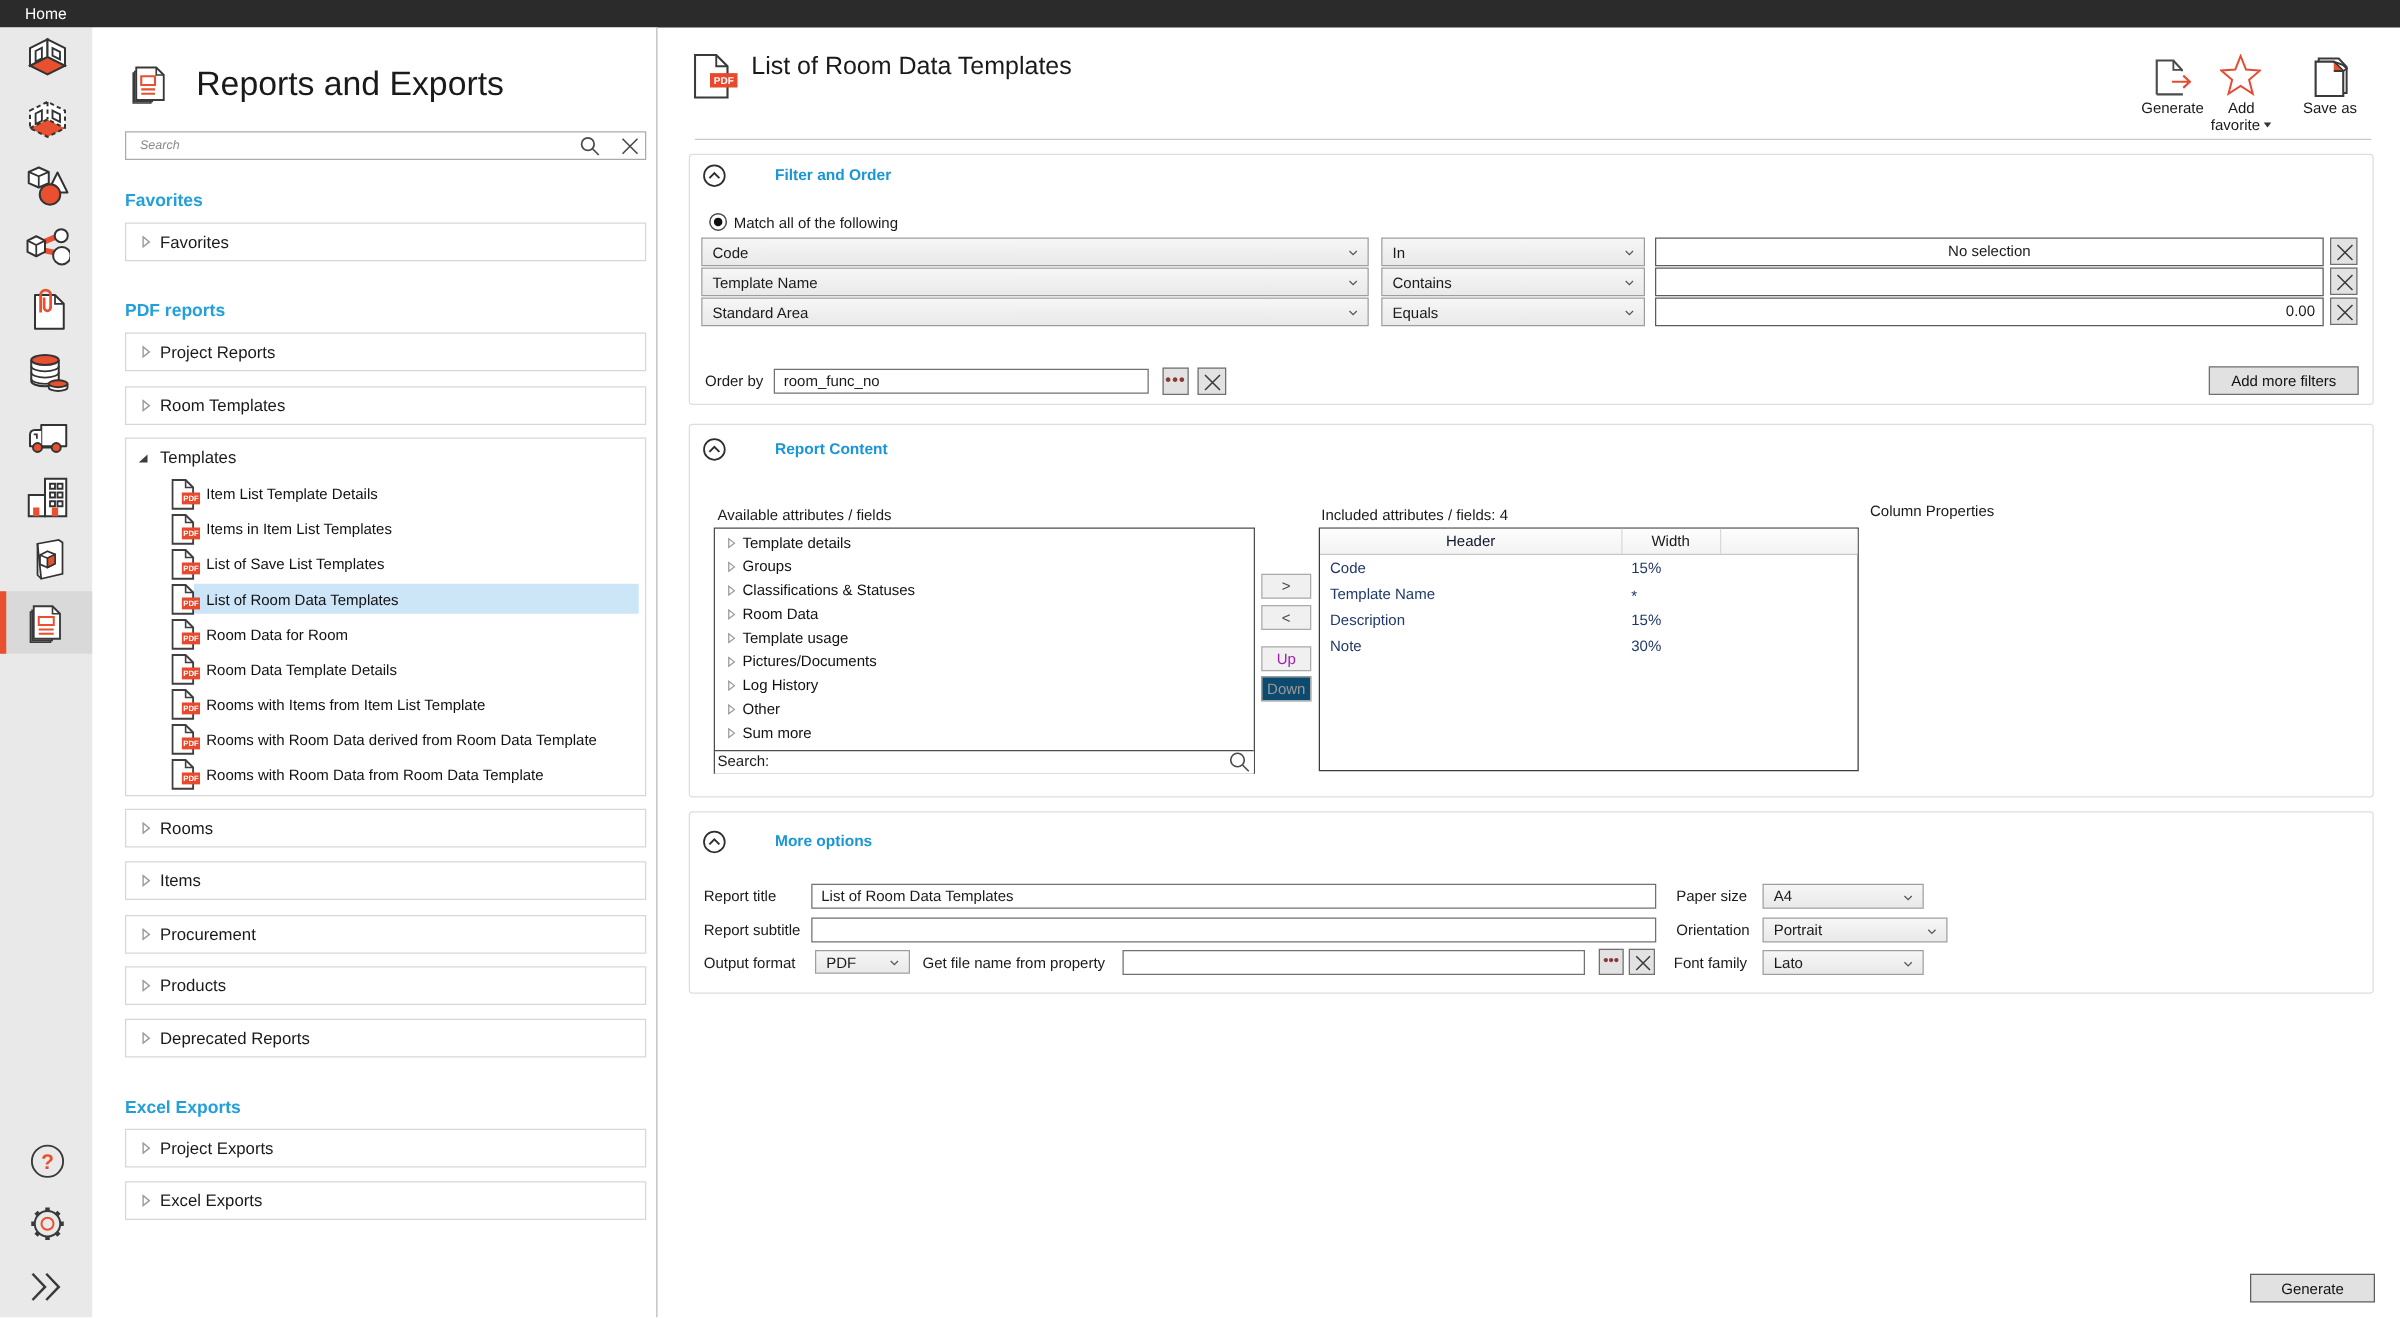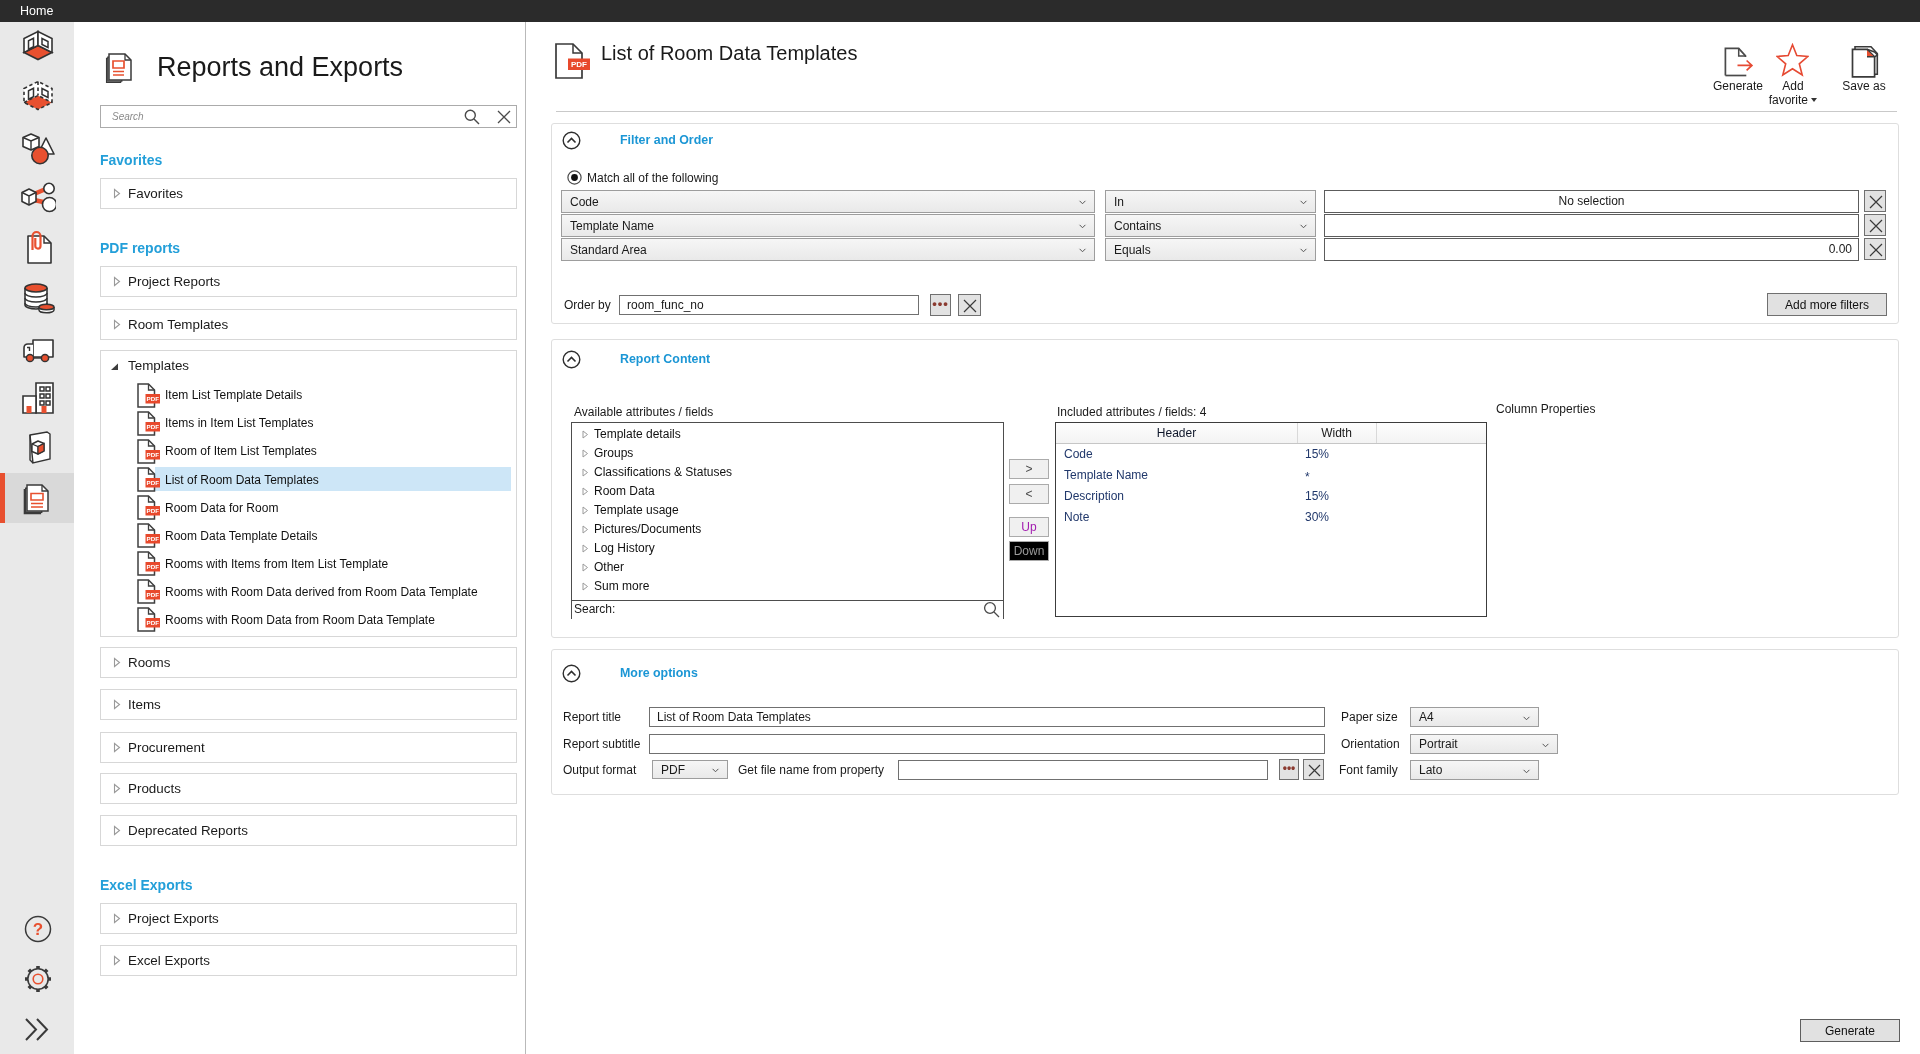--- a/index.html
+++ b/index.html
@@ -187,21 +187,21 @@
     <use href="#pdfico"></use>
   </svg>
 <div class="pitem" style="top:381.3px;">Item List Template Details</div>
 <svg class="abs" style="left:137px;top:410.9px" width="24" height="25" viewBox="0 0 24 25">
     <use href="#pdfico"></use>
   </svg>
 <div class="pitem" style="top:409.4px;">Items in Item List Templates</div>
 <svg class="abs" style="left:137px;top:438.9px" width="24" height="25" viewBox="0 0 24 25">
     <use href="#pdfico"></use>
   </svg>
-<div class="pitem" style="top:437.4px;">Room of Item List Templates</div>
+<div class="pitem" style="top:437.4px;">List of Save List Templates</div>
 <svg class="abs" style="left:137px;top:467.0px" width="24" height="25" viewBox="0 0 24 25">
     <use href="#pdfico"></use>
   </svg>
 <div class="pitem" style="top:465.5px;">List of Room Data Templates</div>
 <svg class="abs" style="left:137px;top:495.0px" width="24" height="25" viewBox="0 0 24 25">
     <use href="#pdfico"></use>
   </svg>
 <div class="pitem" style="top:493.5px;">Room Data for Room</div>
 <svg class="abs" style="left:137px;top:523.0px" width="24" height="25" viewBox="0 0 24 25">
     <use href="#pdfico"></use>
@@ -420,21 +420,21 @@
 <div class="titem" style="top:577.7px;line-height:16px;">Sum more</div>
 <div class="abs" style="left:572px;top:600px;width:431px;height:18px;border-top:1px solid #4d4d4d;background:#fff;"></div>
 <div class="lbl" style="left:574px;top:602px;">Search:</div>
 <svg class="abs" style="left:983px;top:601px" width="17" height="17" viewBox="0 0 17 17">
     <circle cx="7" cy="7" r="5.4" fill="none" stroke="#4a4a4a" stroke-width="1.3"></circle>
     <path d="M11,11 L16,16" stroke="#4a4a4a" stroke-width="1.3"></path>
   </svg>
 <div class="btn" style="left:1009px;top:459px;width:40px;height:20px;line-height:19px;background:#f0f0f0;border-color:#ababab;color:#4a4a4a;">&gt;</div>
 <div class="btn" style="left:1009px;top:484px;width:40px;height:20px;line-height:19px;background:#f0f0f0;border-color:#ababab;color:#4a4a4a;">&lt;</div>
 <div class="btn" style="left:1009px;top:517px;width:40px;height:20px;line-height:19px;background:#f0f0f0;border-color:#ababab;color:#a21caf;">Up</div>
-<div class="btn" style="left:1009px;top:541px;width:40px;height:20px;line-height:19px;background:#000000;border-color:#ababab;color:#9a9a9a;">Down</div>
+<div class="btn" style="left:1009px;top:541px;width:40px;height:20px;line-height:19px;background:#0c4a6e;border-color:#ababab;color:#9a9a9a;">Down</div>
 <div class="lbl" style="left:1057px;top:405px;">Included attributes / fields: 4</div>
 <div class="abs" style="left:1055px;top:422px;width:432px;height:195px;border:1px solid #3c3c3c;box-sizing:border-box;background:#fff;">
 <div style="position:absolute;left:0;top:0;width:100%;height:20px;background:linear-gradient(#fdfdfd,#f3f3f3);border-bottom:1px solid #c6c6c6;"></div>
 <div style="position:absolute;left:241px;top:0;width:1px;height:20px;background:#d9d9d9;"></div>
 <div style="position:absolute;left:320px;top:0;width:1px;height:20px;background:#d9d9d9;"></div>
 <div style="position:absolute;left:0;top:0;width:241px;text-align:center;line-height:20px;font-size:12px;color:#0f172a;">Header</div>
 <div style="position:absolute;left:241px;top:0;width:79px;text-align:center;line-height:20px;font-size:12px;color:#1a1a1a;">Width</div>
 <div class="trow" style="left:8px;top:24px;">Code</div>
     <div class="trow" style="left:249px;top:24px;">15%</div>
 <div class="trow" style="left:8px;top:45px;">Template Name</div>

